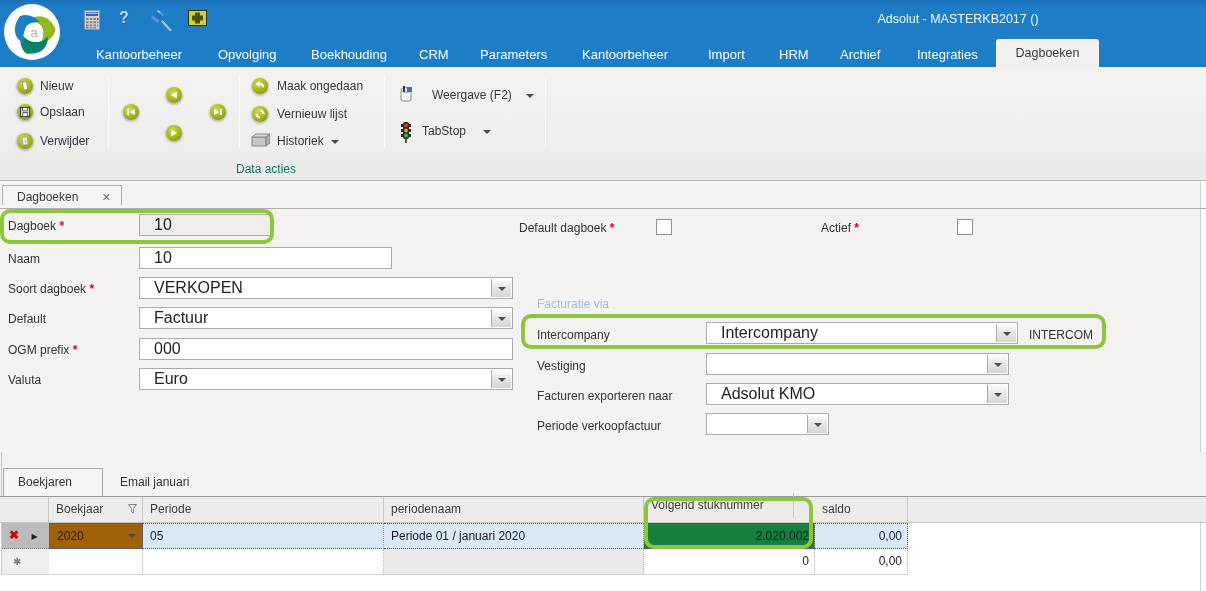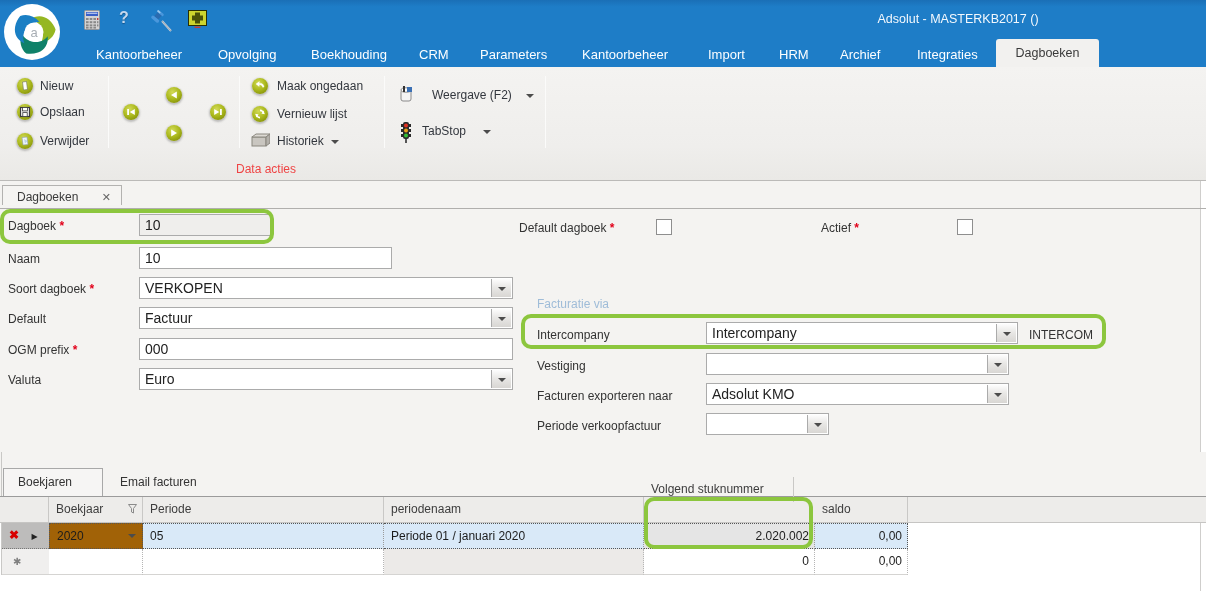--- a/index.html
+++ b/index.html
@@ -13,30 +13,30 @@
 #title { position:absolute; top:12px; left:758px; width:400px; text-align:center; color:#f3f8fd; font-size:12.5px; }
 #acttab { position:absolute; left:996px; top:39px; width:103px; height:28px; background:#f2f1ef; border-radius:3px 3px 0 0; color:#3a3a3a; text-align:center; line-height:28px; font-size:12.5px; }
 
 
 #ribbon { position:absolute; left:0; top:67px; width:1206px; height:114px; background:linear-gradient(#f4f3f1, #efeeec 70%, #eae9e6); border-bottom:1px solid #bbbab8; }
 .rsep { position:absolute; width:1px; background:#d5d4d2; border-right:1px solid #fbfbfa; }
 .rbtn { position:absolute; color:#33373e; font-size:12px; white-space:nowrap; }
 .gcirc { position:absolute; width:16px; height:16px; border-radius:50%; background:radial-gradient(circle at 40% 32%, #d2da57 0%, #aab81c 48%, #8a960d 78%, #757f0a 100%); box-shadow:0 1px 2px 1px rgba(110,110,110,.4); }
 .gcirc svg { position:absolute; left:0; top:0; }
 .dd { display:inline-block; width:0; height:0; border-left:4px solid transparent; border-right:4px solid transparent; border-top:4px solid #4c4c4c; vertical-align:middle; }
-#dataacties { position:absolute; left:236px; top:162px; color:#ef4444; font-size:12px; }
+#dataacties { position:absolute; left:236px; top:162px; color:#0f766e; font-size:12px; }
 
 
 #doctab { position:absolute; left:2px; top:185px; width:120px; height:20px; background:#f5f4f2; border:1px solid #b3b2b0; border-bottom:none; color:#3a3a3a; font-size:12px; line-height:22px; padding-left:14px; }
 #doctab .x { margin-left:20px; color:#666; font-size:11px; }
 #tabline { position:absolute; left:0px; top:208px; width:1206px; height:1px; background:#b0afad; }
 
 .lbl { position:absolute; font-size:12px; color:#333; white-space:nowrap; }
 .req { color:#e2001a; font-weight:bold; }
-.fld { position:absolute; height:22px; background:#fff; border:1px solid #ababab; font-size:14px; color:#222; line-height:20px; padding-left:5px; }
+.fld { position:absolute; height:22px; background:#fff; border:1px solid #ababab; font-size:16px; color:#222; line-height:20px; padding-left:14px; }
 .btn { position:absolute; right:1px; top:1px; bottom:1px; width:20px; background:linear-gradient(#fdfdfd,#e9e8e6 45%,#d8d6d3); border-left:1px solid #ababab; }
 .btn i { position:absolute; left:6px; top:8px; width:0; height:0; border-left:4px solid transparent; border-right:4px solid transparent; border-top:4px solid #4c4c4c; }
 .chk { position:absolute; width:16px; height:16px; background:#fff; border:1px solid #8e8e8e; }
 .green { position:absolute; border:4px solid #8cc63e; border-radius:10px; z-index:50; }
 .bluecap { position:absolute; color:#9fbcd8; font-size:12px; }
 
 
 #botpanel { position:absolute; left:0; top:452px; width:1206px; height:44px; background:#f4f3f1; }
 #bptab1 { position:absolute; left:3px; top:468px; width:100px; height:28px; background:#f6f5f4; border:1px solid #a8a8a8; border-bottom:none; padding-left:14px; line-height:26px; color:#333; }
 #bptab2 { position:absolute; left:120px; top:468px; color:#333; line-height:28px; }
@@ -269,44 +269,44 @@
 
 <div class="lbl" style="left:537px;top:419px">Periode verkoopfactuur</div>
 <div class="fld" style="left:706px;top:413px;width:123px">
     <span class="btn">
       <i></i>
     </span>
   </div>
 
 <div id="botpanel"></div>
 <div style="position:absolute;left:1px;top:452px;width:1px;height:123px;background:#c9c8c6"></div>
-<div id="bptab2">Email facturen</div>
+<div id="bptab2">Email januari</div>
 <div id="bptab1">Boekjaren</div>
 <div id="ghead"></div>
 <div class="hcell" style="left:2px;top:497px;width:47px"></div>
 <div class="hcell" style="left:49px;top:497px;width:94px">Boekjaar
   <svg style="position:absolute;right:5px;top:7px" width="9" height="10" viewBox="0 0 9 10">
       <path d="M0.5 0.5 H8.5 L5.5 4.5 V9 L3.5 8 V4.5 Z" fill="none" stroke="#8a8a8a"></path>
     </svg>
 </div>
 <div class="hcell" style="left:143px;top:497px;width:241px">Periode</div>
 <div class="hcell" style="left:384px;top:497px;width:260px">periodenaam</div>
-<div class="hcell" style="left:644px;top:477px;width:150px">Volgend stuknummer</div>
+<div class="hcell" style="left:644px;top:493px;width:150px">Volgend stuknummer</div>
 <div class="hcell" style="left:815px;top:497px;width:93px">saldo</div>
 
 <div class="gcell" style="left:2px;top:523px;width:47px;background:#bdbcbb;border-bottom:1px dotted #777">
   <span style="color:#d80000;font-weight:bold;font-size:12px">✖</span>
   <span style="color:#222;font-size:8px;margin-left:9px">▶</span>
 </div>
 <div class="gcell" style="left:49px;top:523px;width:94px;background:#a16207;border:1px dotted #555">2020
   <span style="position:absolute;right:6px;top:10px;width:0;height:0;border-left:4px solid transparent;border-right:4px solid transparent;border-top:4px solid #4c4c4c"></span>
 </div>
 <div class="gcell" style="left:143px;top:523px;width:241px;background:#d9e9f8;border-top:1px dotted #555;border-bottom:1px dotted #555;border-right:1px dotted #9a9a9a">05</div>
 <div class="gcell" style="left:384px;top:523px;width:260px;background:#d9e9f8;border-top:1px dotted #555;border-bottom:1px dotted #555;border-right:1px dotted #9a9a9a">Periode 01 / januari 2020</div>
-<div class="gcell" style="left:644px;top:523px;width:171px;background:#e5e5e5;border-top:1px dotted #555;border-bottom:1px dotted #555;border-right:1px dotted #9a9a9a;text-align:right">2.020.002</div>
+<div class="gcell" style="left:644px;top:523px;width:171px;background:#15803d;border-top:1px dotted #555;border-bottom:1px dotted #555;border-right:1px dotted #9a9a9a;text-align:right">2.020.002</div>
 <div class="gcell" style="left:815px;top:523px;width:93px;background:#d9e9f8;border:1px dotted #555;border-left:none;text-align:right">0,00</div>
 
 <div class="gcell" style="left:2px;top:549px;width:47px;background:#f0efee;border-bottom:1px solid #d5d4d2"><span style="color:#808080;font-size:10px;margin-left:4px">✱</span></div>
 <div class="gcell" style="left:49px;top:549px;width:94px;background:#fff;border-right:1px dotted #b5b5b5;border-bottom:1px solid #d5d4d2"></div>
 <div class="gcell" style="left:143px;top:549px;width:241px;background:#fff;border-right:1px dotted #b5b5b5;border-bottom:1px solid #d5d4d2"></div>
 <div class="gcell" style="left:384px;top:549px;width:260px;background:#eceae8;border-right:1px dotted #b5b5b5;border-bottom:1px solid #d5d4d2"></div>
 <div class="gcell" style="left:644px;top:549px;width:171px;background:#fff;border-right:1px dotted #b5b5b5;border-bottom:1px solid #d5d4d2;text-align:right">0</div>
 <div class="gcell" style="left:815px;top:549px;width:93px;background:#fff;border-right:1px dotted #b5b5b5;border-bottom:1px solid #d5d4d2;text-align:right">0,00</div>
 
 <div class="green" style="left:0px;top:209px;width:274px;height:35px"></div>

